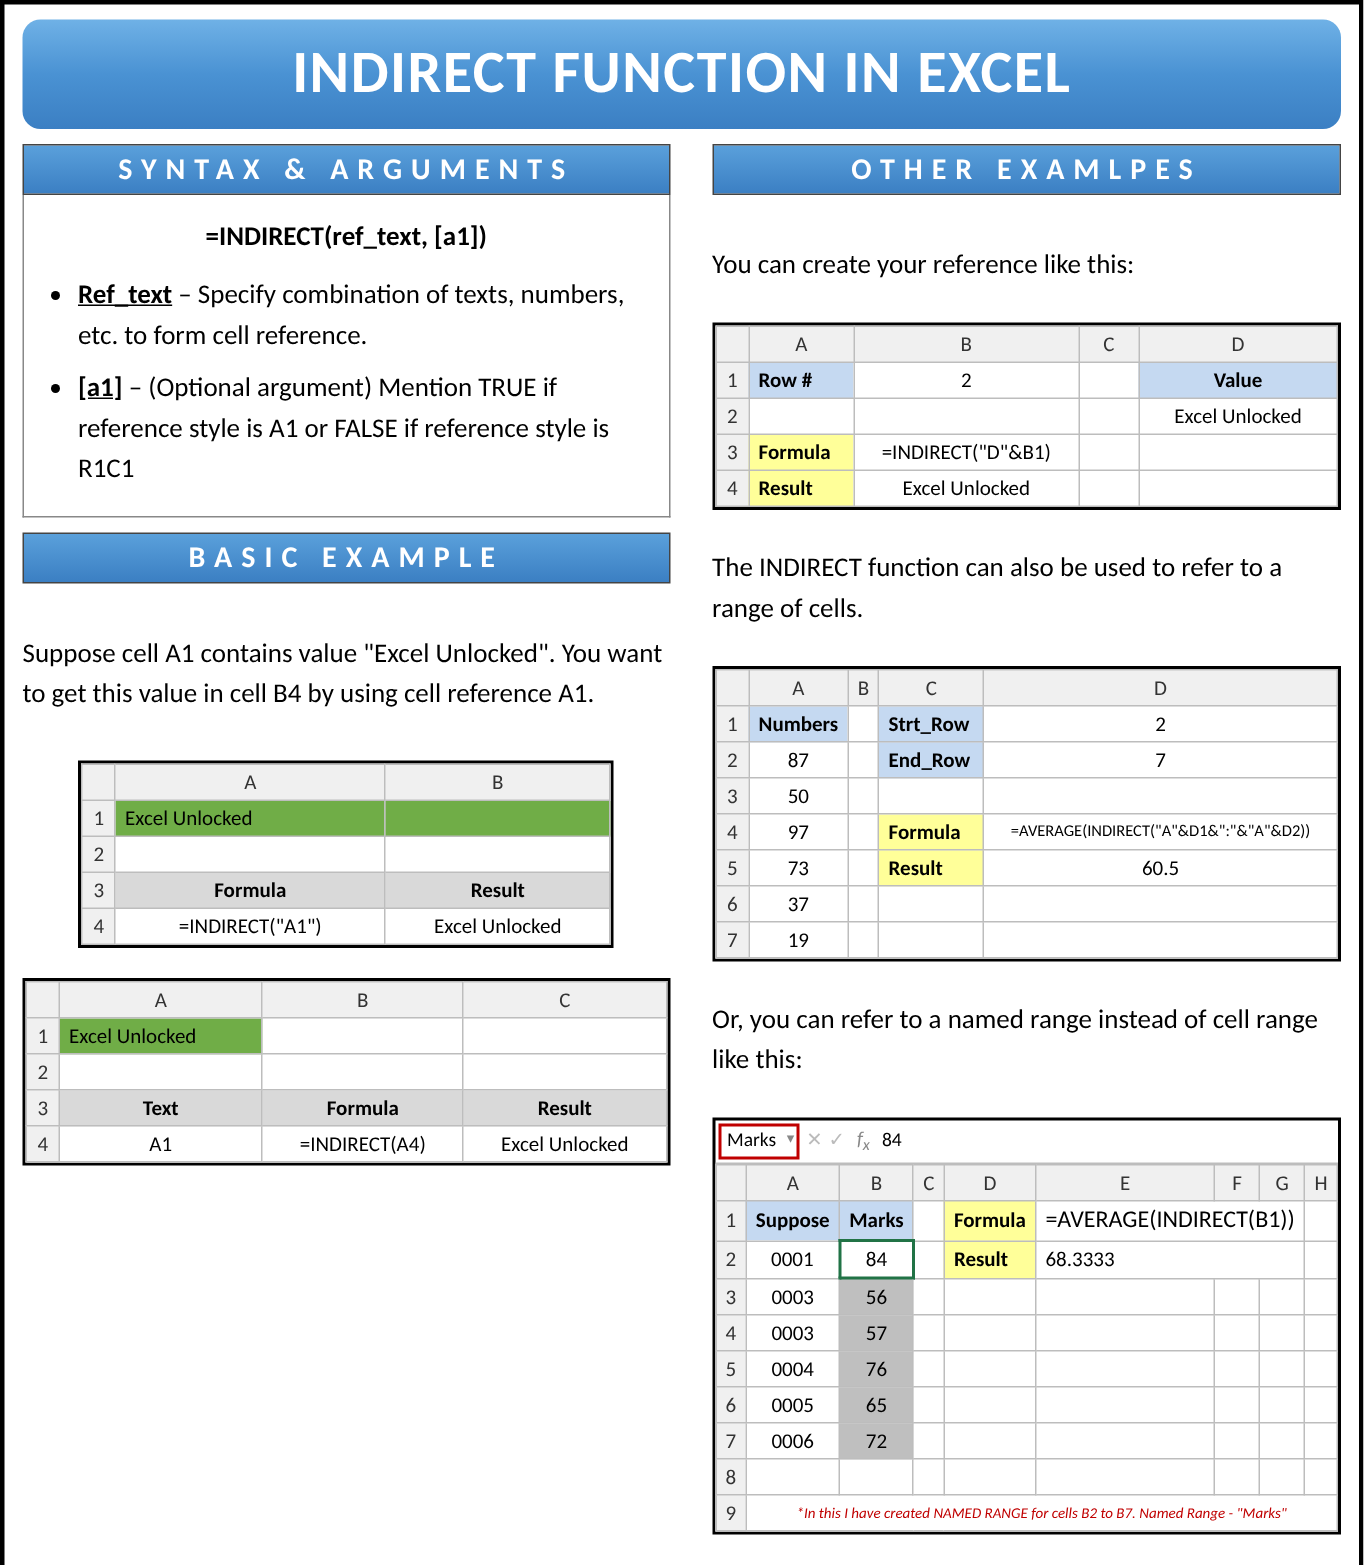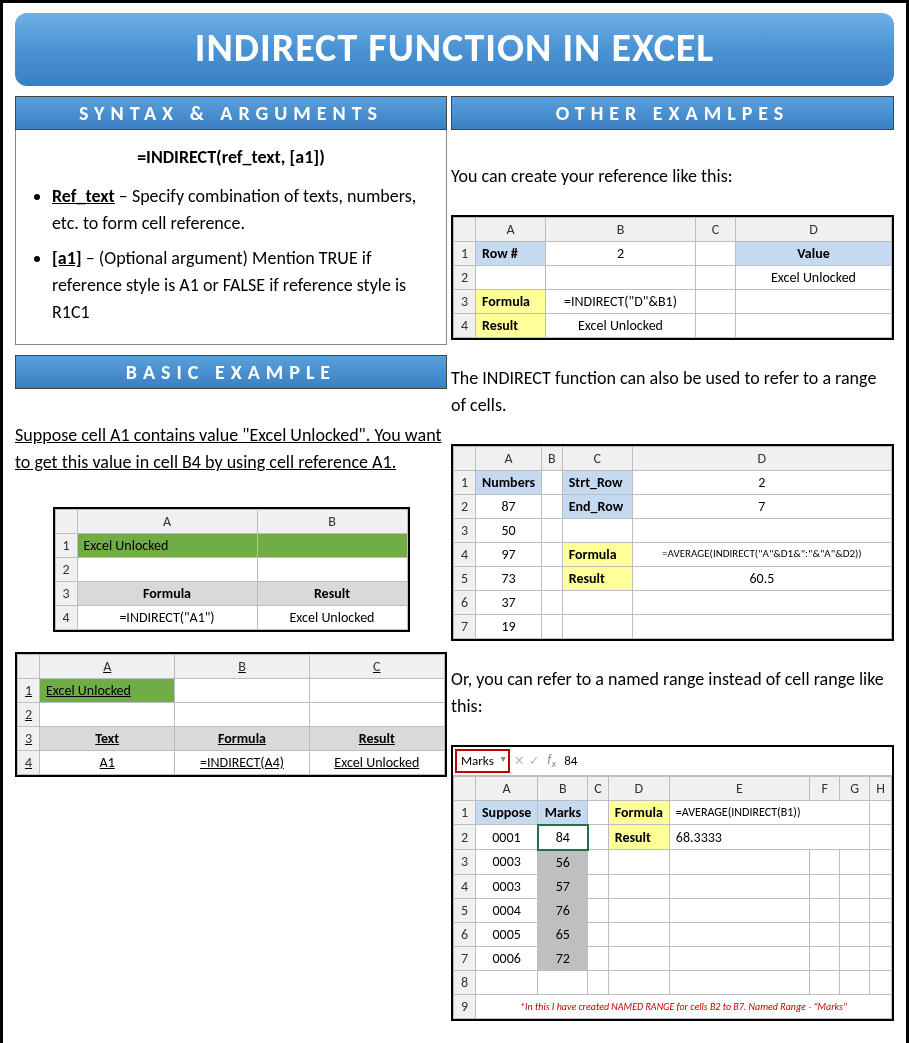--- a/index.html
+++ b/index.html
@@ -34,21 +34,21 @@
     text-align: center;
     line-height: 1.6;
     margin-bottom: 10px;
   }
   .intro-box .lead {
     font-weight: 800;
     text-decoration: underline;
   }
   .columns {
     display: flex;
-    gap: 4px;
+    gap: 28px;
   }
   .col-left { width: 432px; }
   .col-right { flex: 1; }
   .section-header {
     background: linear-gradient(#5aa0db, #3b7fc3);
     color: #fff;
     font-weight: 700;
     text-align: center;
     letter-spacing: 6px;
     font-size: 20px;
@@ -167,21 +167,21 @@
       <div class="section-header">SYNTAX &amp; ARGUMENTS</div>
       <div class="box">
         <div class="syntax-line">=INDIRECT(ref_text, [a1])</div>
         <ul>
           <li><span class="arg">Ref_text</span><span> – Specify combination of texts, numbers, etc. to form cell reference.</span></li>
           <li><span class="arg">[a1]</span><span> – (Optional argument) Mention TRUE if reference style is A1 or FALSE if reference style is R1C1</span></li>
         </ul>
       </div>
 
       <div class="section-header" style="margin-top:10px">BASIC EXAMPLE</div>
-      <div class="box" style="border:none; padding-left:0; padding-right:0;text-decoration:underline;">
+      <div class="box" style="border:none; padding-left:0; padding-right:0;">
         <div class="para">Suppose cell A1 contains value "Excel Unlocked". You want to get this value in cell B4 by using cell reference A1.</div>
 
         <div style="text-align:center">
         <div class="excel-frame">
           <table class="xt">
             <tbody>
                   <tr>
                     <th class="rh"></th>
                     <th style="width:180px">A</th>
                     <th style="width:150px">B</th>
@@ -385,21 +385,21 @@
               <th style="width:30px">F</th>
               <th style="width:30px">G</th>
               <th style="width:18px">H</th>
             </tr>
             <tr>
                   <th class="rh">1</th>
                   <td class="blue-h">Suppose</td>
                   <td class="blue-h">Marks</td>
                   <td></td>
                   <td class="yell l">Formula</td>
-                  <td colspan="3" class="l" style="font-size:12px">=AVERAGE(INDIRECT(B1))</td>
+                  <td colspan="3" class="l" style="font-size:16px">=AVERAGE(INDIRECT(B1))</td>
                   <td></td>
                 </tr>
             <tr>
                   <th class="rh">2</th>
                   <td>0001</td>
                   <td style="border:2px solid #217346">84</td>
                   <td></td>
                   <td class="yell l">Result</td>
                   <td class="l" colspan="3">68.3333</td>
                   <td></td>

